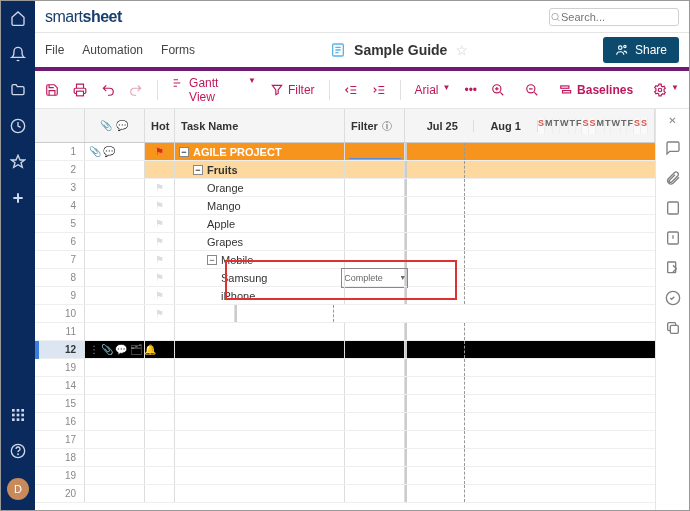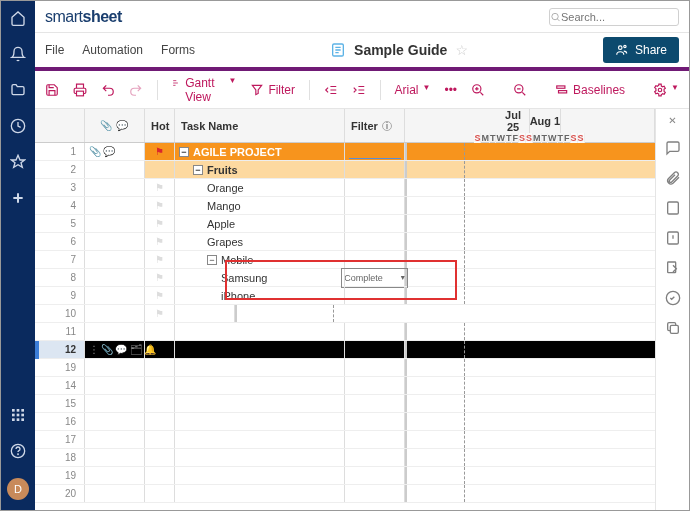--- a/index.html
+++ b/index.html
@@ -18,29 +18,29 @@
 .menubar { height: 38px; display: flex; align-items: center; padding: 0 10px; gap: 18px; border-bottom: 4px solid #701a75; }
 .menubar .menu-left { display:flex; gap:18px; align-items:center; }
 .menubar .menuitem { font-size: 12px; color: #444; cursor: pointer; }
 .menubar .center { flex: 1; display: flex; align-items: center; justify-content: center; gap: 8px; }
 .title { font-size: 14px; font-weight: bold; }
 .starfav { color: #ccc; font-size: 14px; cursor: pointer; }
 .sharebtn { background: #0c4a6e; color: #fff; border-radius: 3px; padding: 6px 12px; font-size: 12px; display: flex; align-items: center; gap: 6px; cursor: pointer; }
 .toolbar { height: 38px; display: flex; align-items: center; padding: 0 10px; gap: 14px; border-bottom: 1px solid #e5e5e5; }
 .tbtn { color: #be185d; cursor: pointer; display: flex; align-items: flex-start; gap: 4px; font-size: 12px; }
 .tsep { width: 1px; height: 20px; background: #e0e0e0; }
-.toolbar .right { margin-left: auto; display: flex; align-items: center; gap: 28px; }
+.toolbar .right { margin-left: auto; display: flex; align-items: center; gap: 20px; font-weight: bold; }
 .content { flex: 1; display: flex; min-height: 0; position: relative; }
 .sheet { flex: 1; overflow: auto; position: relative; min-width: 0; }
 .rightbar { width: 34px; border-left: 1px solid #e5e5e5; display: flex; flex-direction: column; align-items: center; padding-top: 6px; gap: 14px; }
 .rightbar .icon { color: #808080; cursor: pointer; }
 .rightbar .close-x { font-size: 10px; color: #888; cursor: pointer; }
 .headers { display: flex; height: 34px; background: #f5f5f5; border-bottom: 1px solid #ccc; font-size: 11px; color: #333; }
 .headers .h { border-right: 1px solid #ddd; display: flex; align-items: center; padding: 0 6px; font-weight: bold; position: relative; }
-.headers .gantt-head { flex: 1; display: flex; flex-direction: column; }
+.headers .gantt-head { flex: 1; display: flex; flex-direction: row; }
 .gantt-months { flex: 1; display: flex; }
 .gantt-month { flex: 1; text-align: center; font-size: 11px; font-weight: bold; border-right: 1px solid #ddd; display:flex; align-items:center; justify-content:center; }
 .gantt-days { height: 16px; display: flex; }
 .gantt-day { flex: 1; text-align: center; font-size: 9px; color: #666; border-right: 1px solid #eee; }
 .gantt-day.weekend { color: #d9534f; background: #fafafa; }
 .info-icon { font-size: 9px; color: #888; border: 1px solid #aaa; border-radius: 50%; width: 10px; height: 10px; display: inline-flex; align-items: center; justify-content: center; margin-left: 4px; }
 .rowsarea { position: relative; }
 .row { display: flex; height: 18px; border-bottom: 1px solid #eee; align-items: center; }
 .c-rownum { width: 50px; text-align: right; padding-right: 8px; font-size: 10px; color: #888; border-right: 1px solid #ddd; display: flex; align-items: center; justify-content: flex-end; height: 100%; }
 .c-icons { width: 60px; border-right: 1px solid #ddd; height: 100%; display: flex; align-items: center; gap: 2px; padding-left: 4px; }

